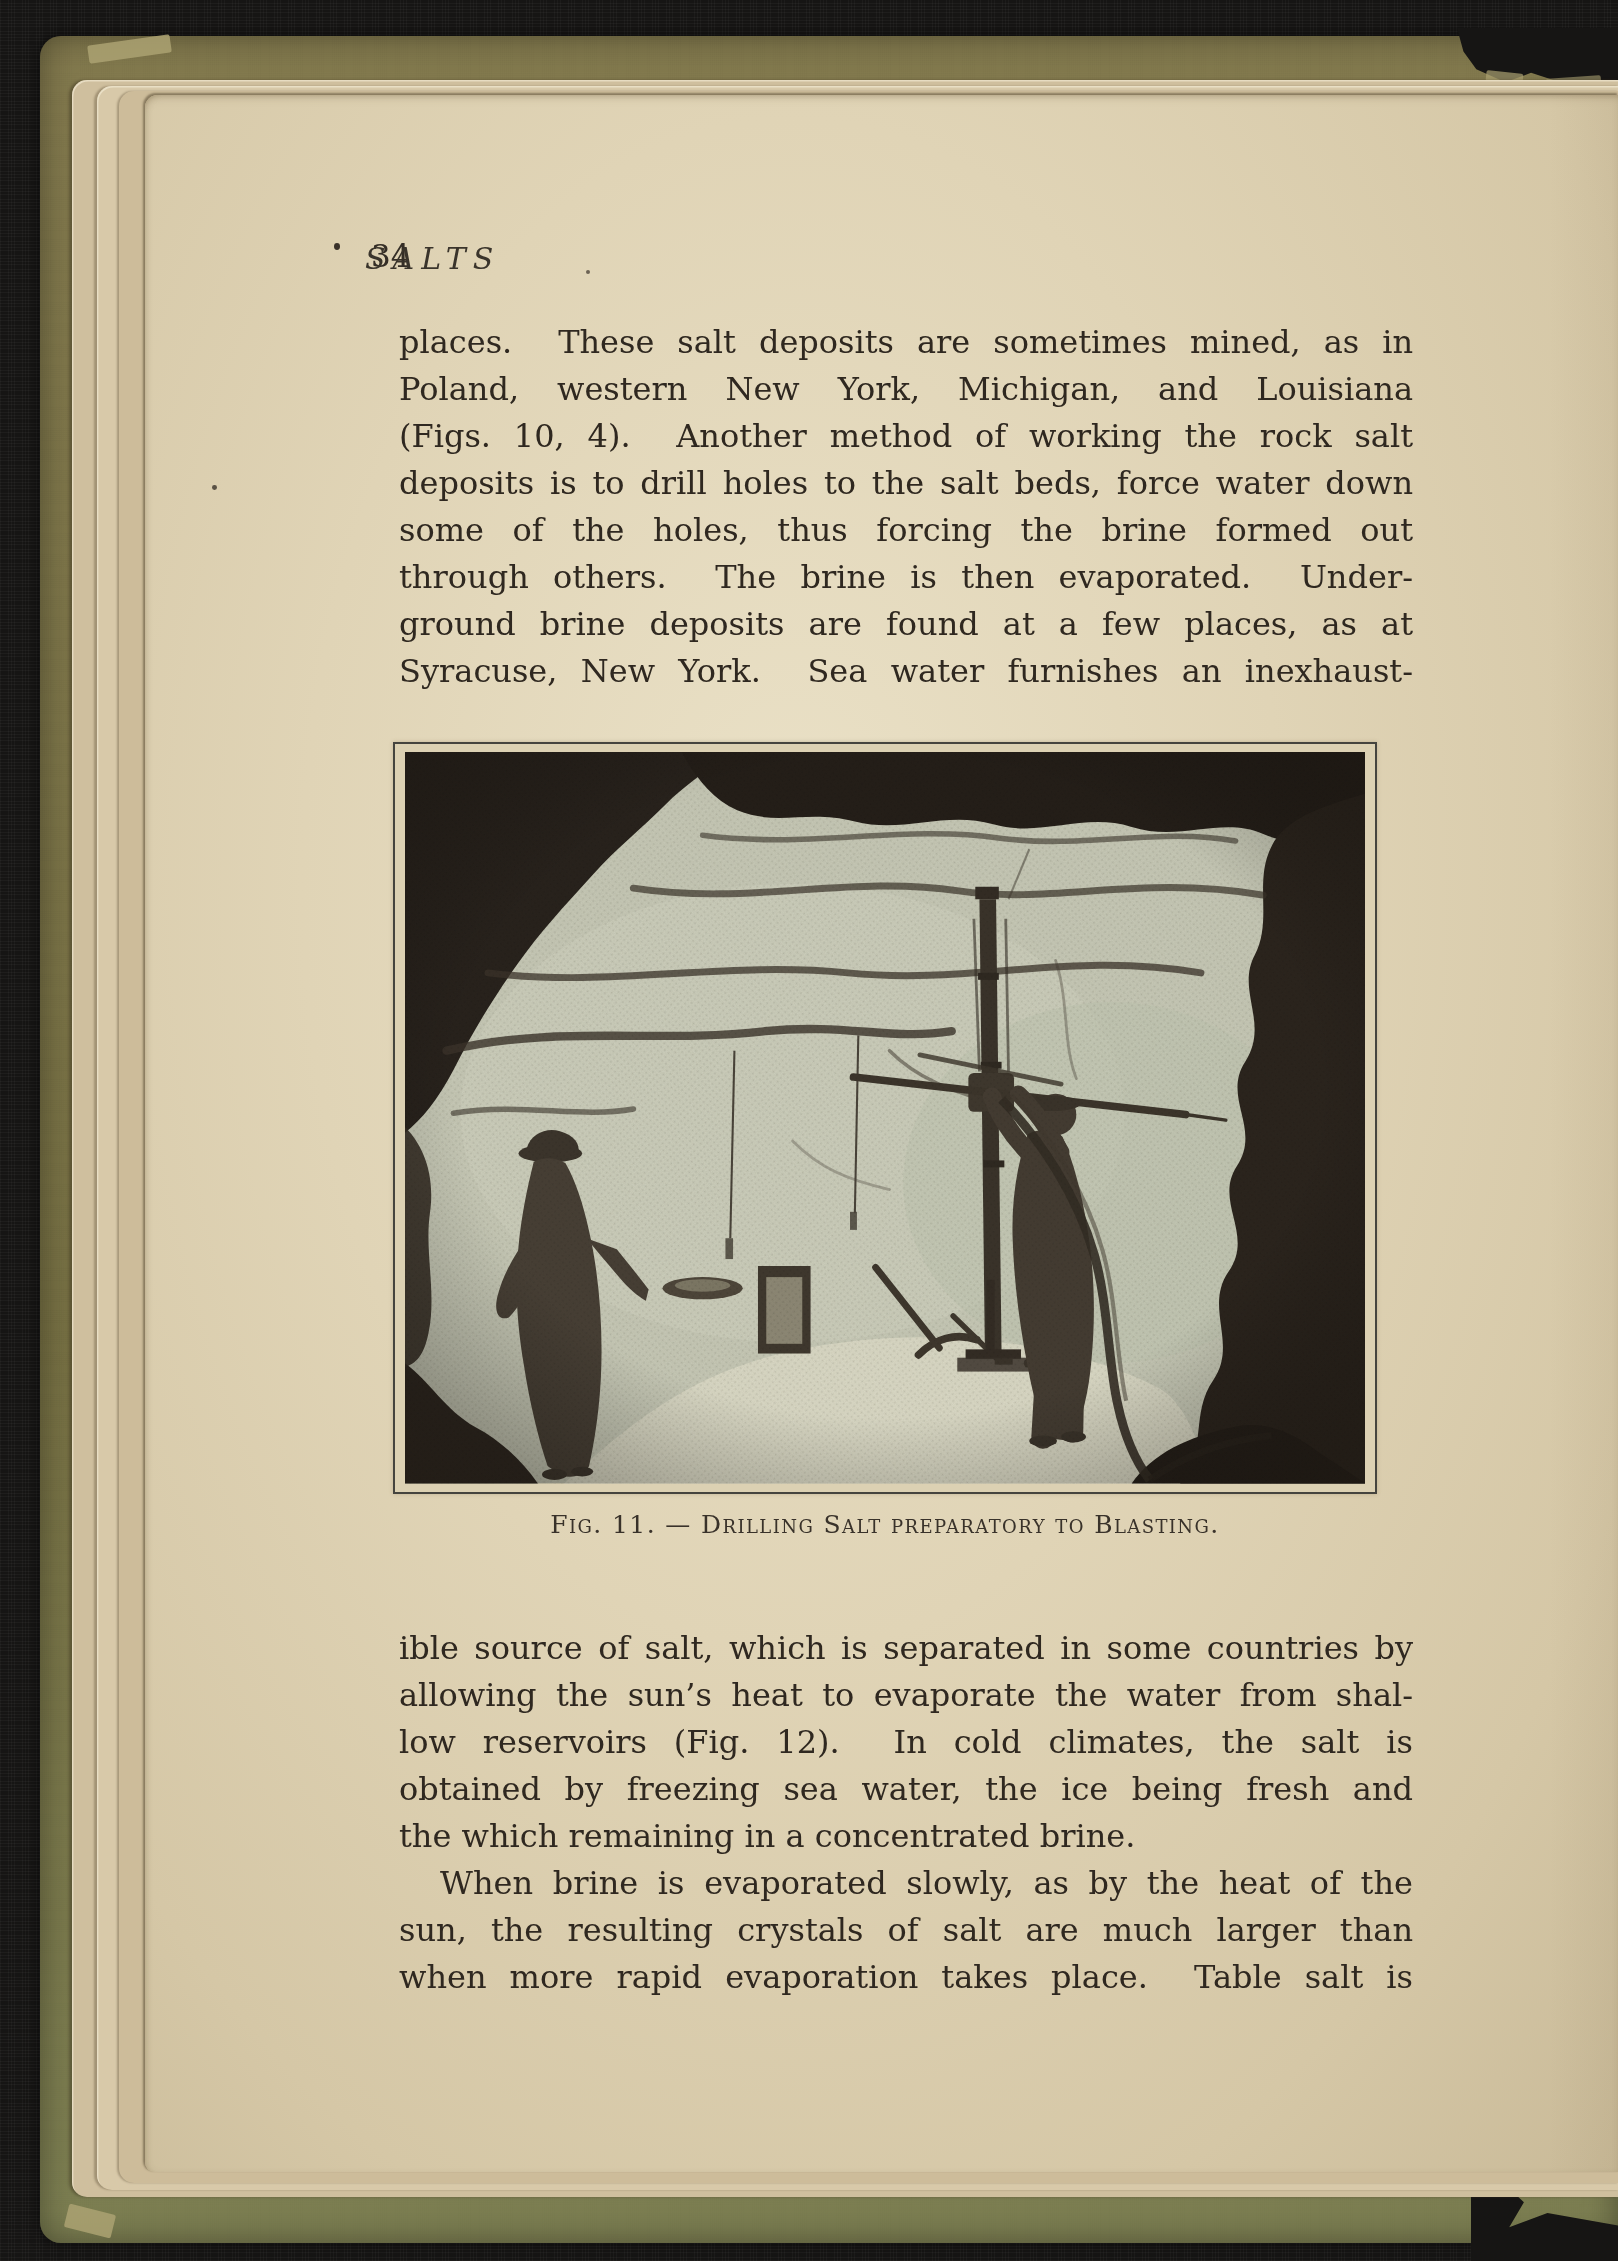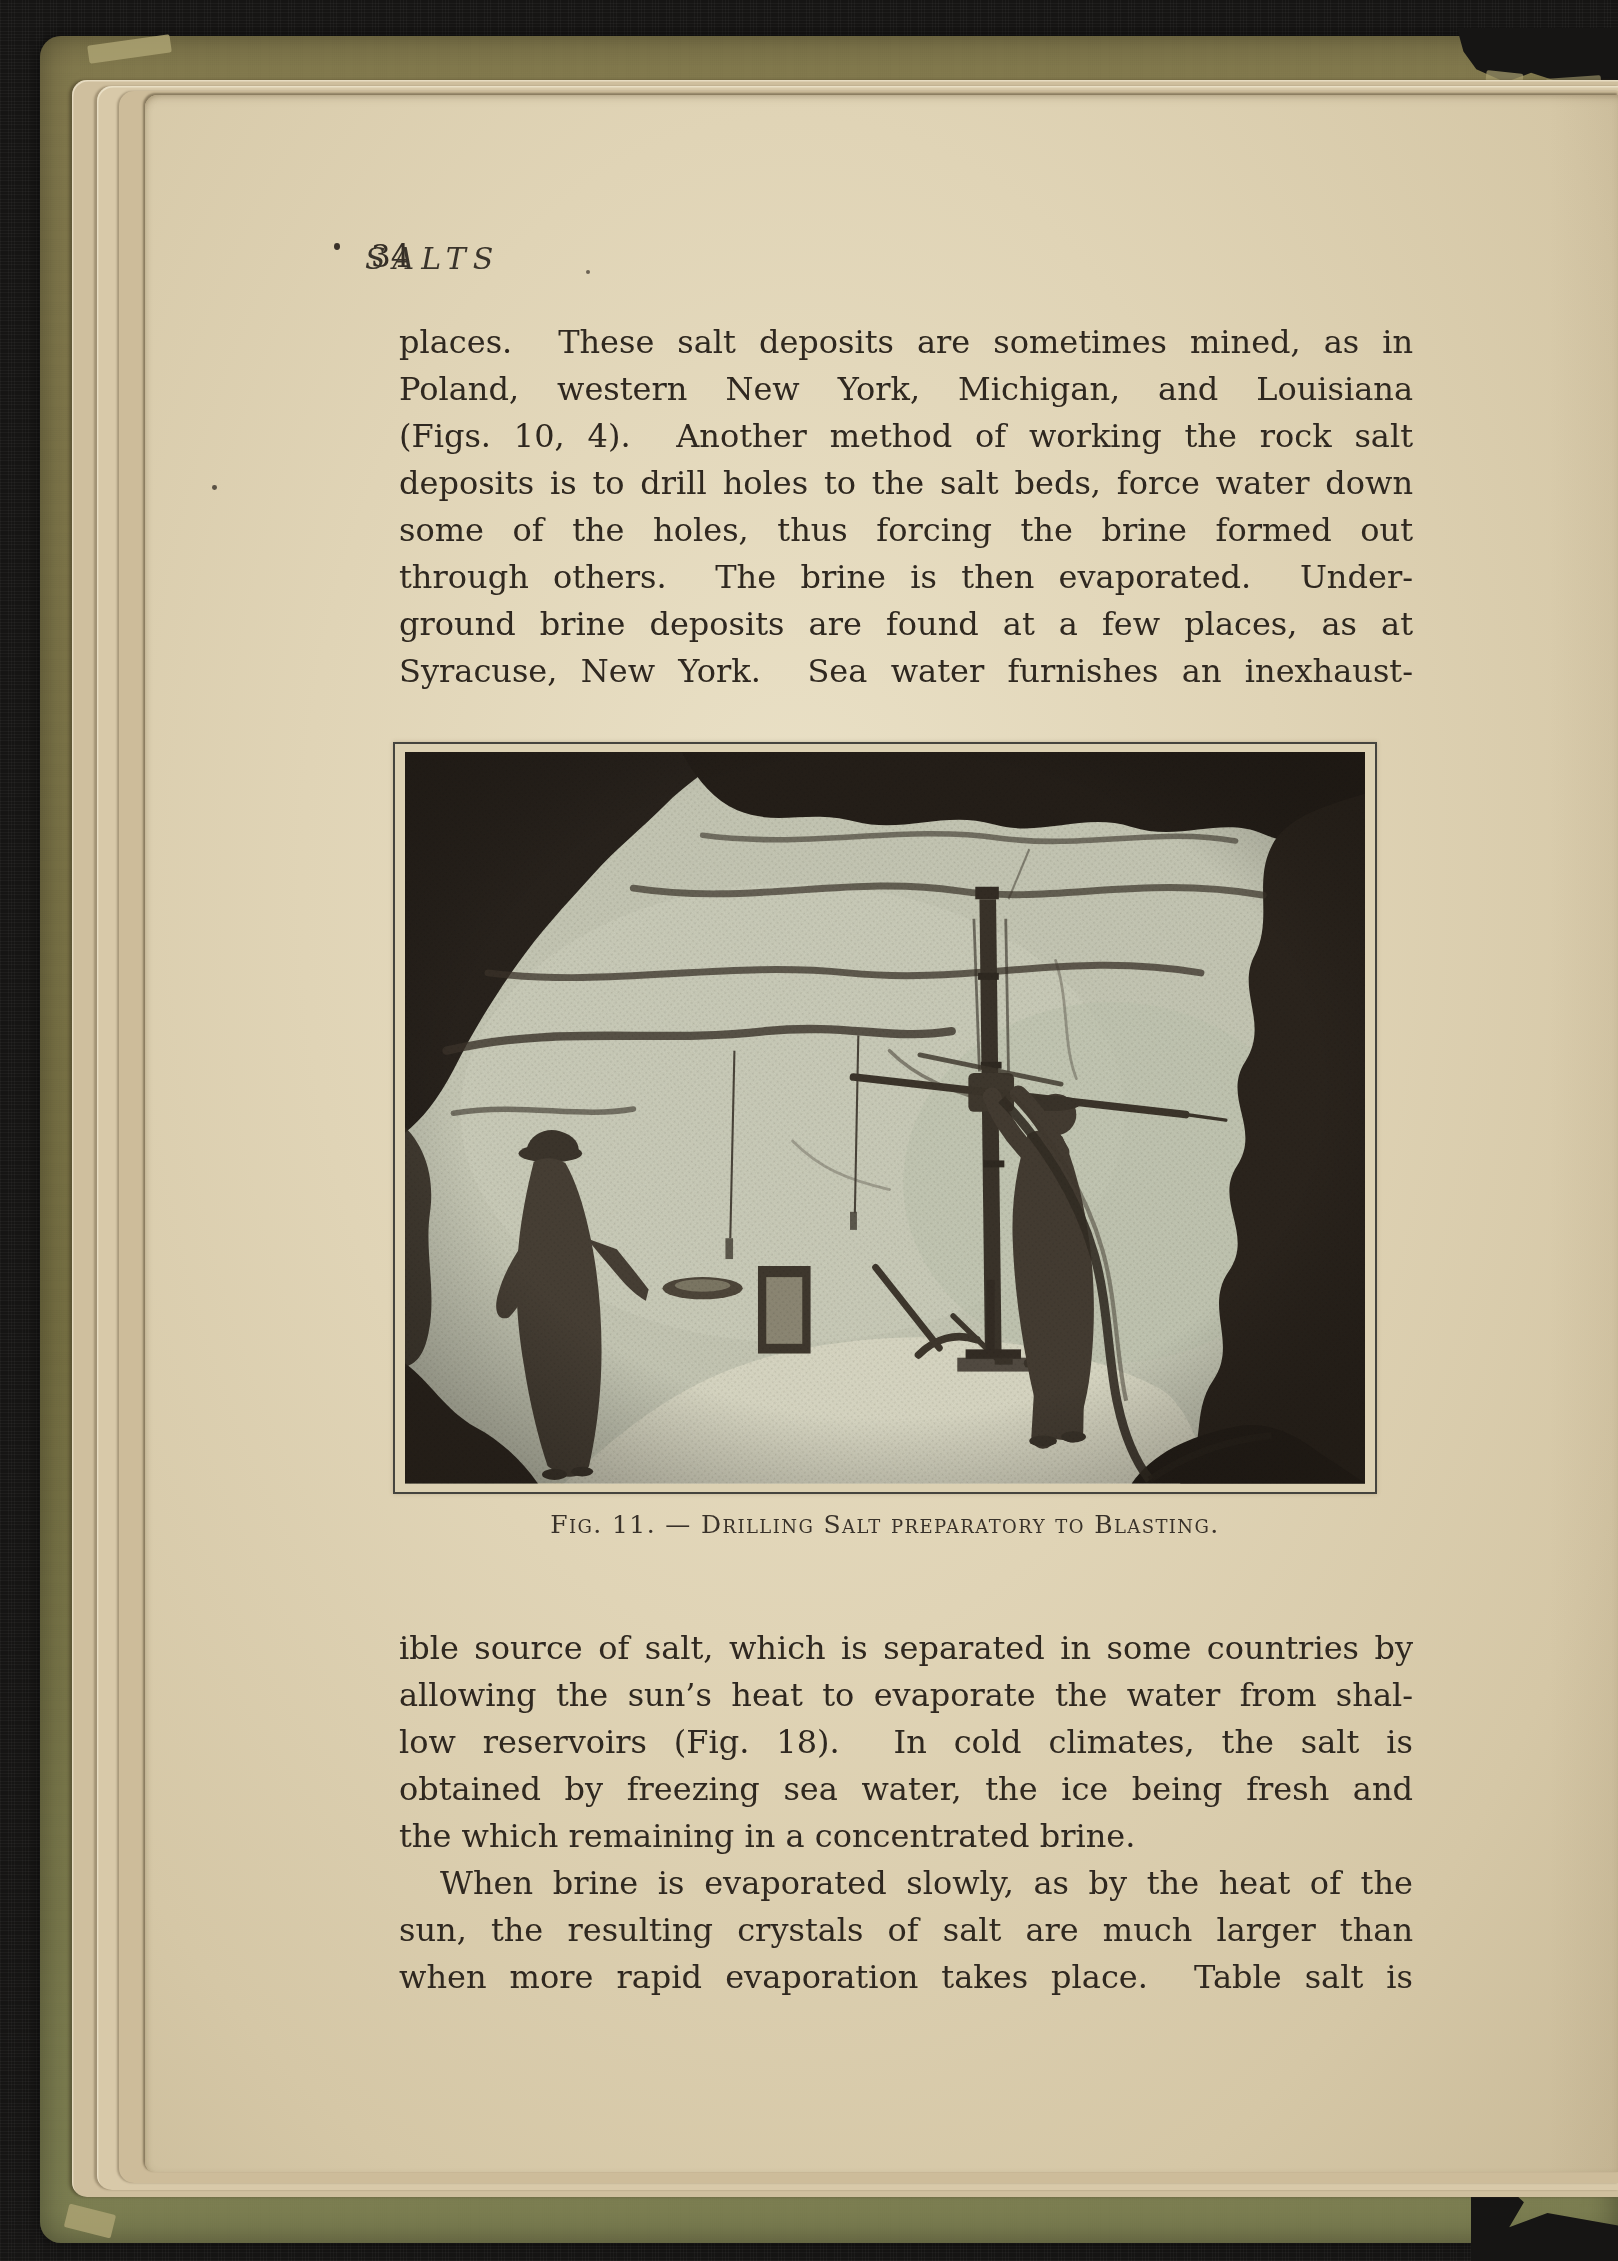--- a/index.html
+++ b/index.html
@@ -210,21 +210,21 @@
       <rect width="1388" height="1053" filter="url(#grain)" opacity="0.32" style="mix-blend-mode:multiply"></rect>
       <rect width="1388" height="1053" fill="url(#vig)"></rect>
     </svg>
   </div>
 
   <div class="caption">Fig. 11. — Drilling Salt preparatory to Blasting.</div>
 
   <div class="textblock b2">
     <div class="line">ible source of salt, which is separated in some countries by</div>
     <div class="line">allowing the sun’s heat to evaporate the water from shal-</div>
-    <div class="line">low reservoirs (Fig. 18).  In cold climates, the salt is</div>
+    <div class="line">low reservoirs (Fig. 12).  In cold climates, the salt is</div>
     <div class="line">obtained by freezing sea water, the ice being fresh and</div>
     <div class="line para-end">the which remaining in a concentrated brine.</div>
     <div class="line indent">When brine is evaporated slowly, as by the heat of the</div>
     <div class="line">sun, the resulting crystals of salt are much larger than</div>
     <div class="line">when more rapid evaporation takes place.  Table salt is</div>
   </div>
 
 </div>
 
 

